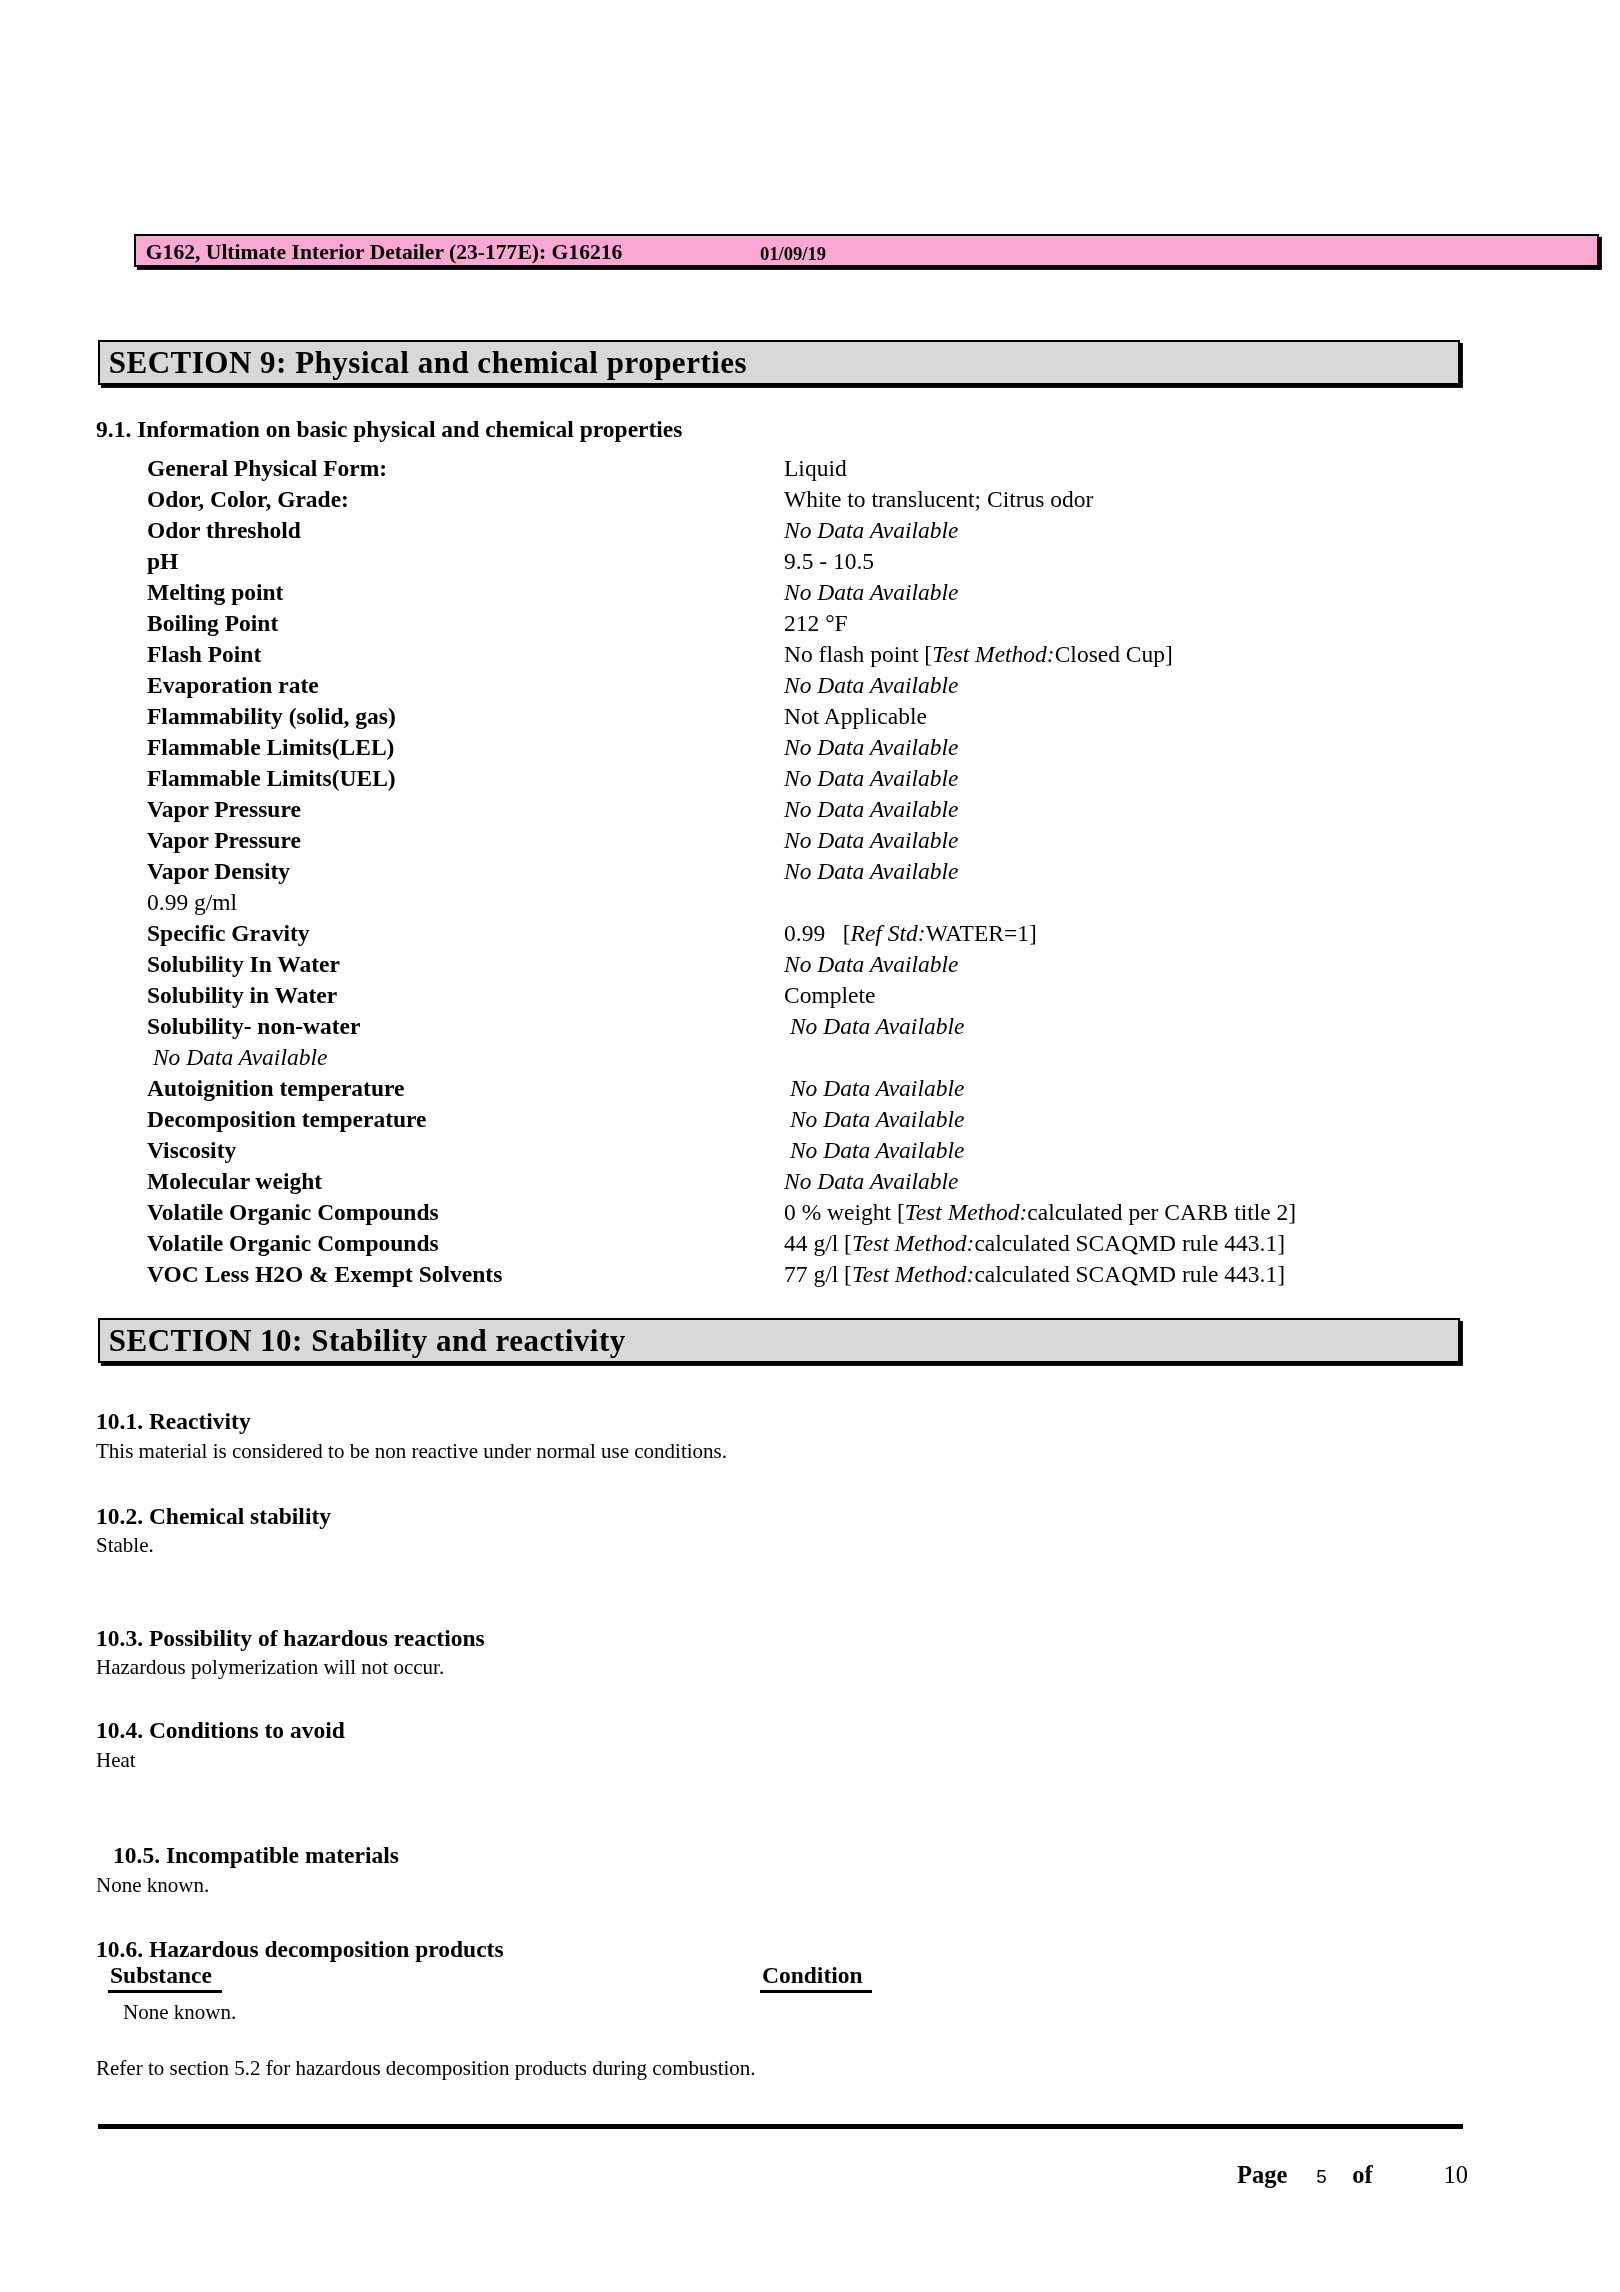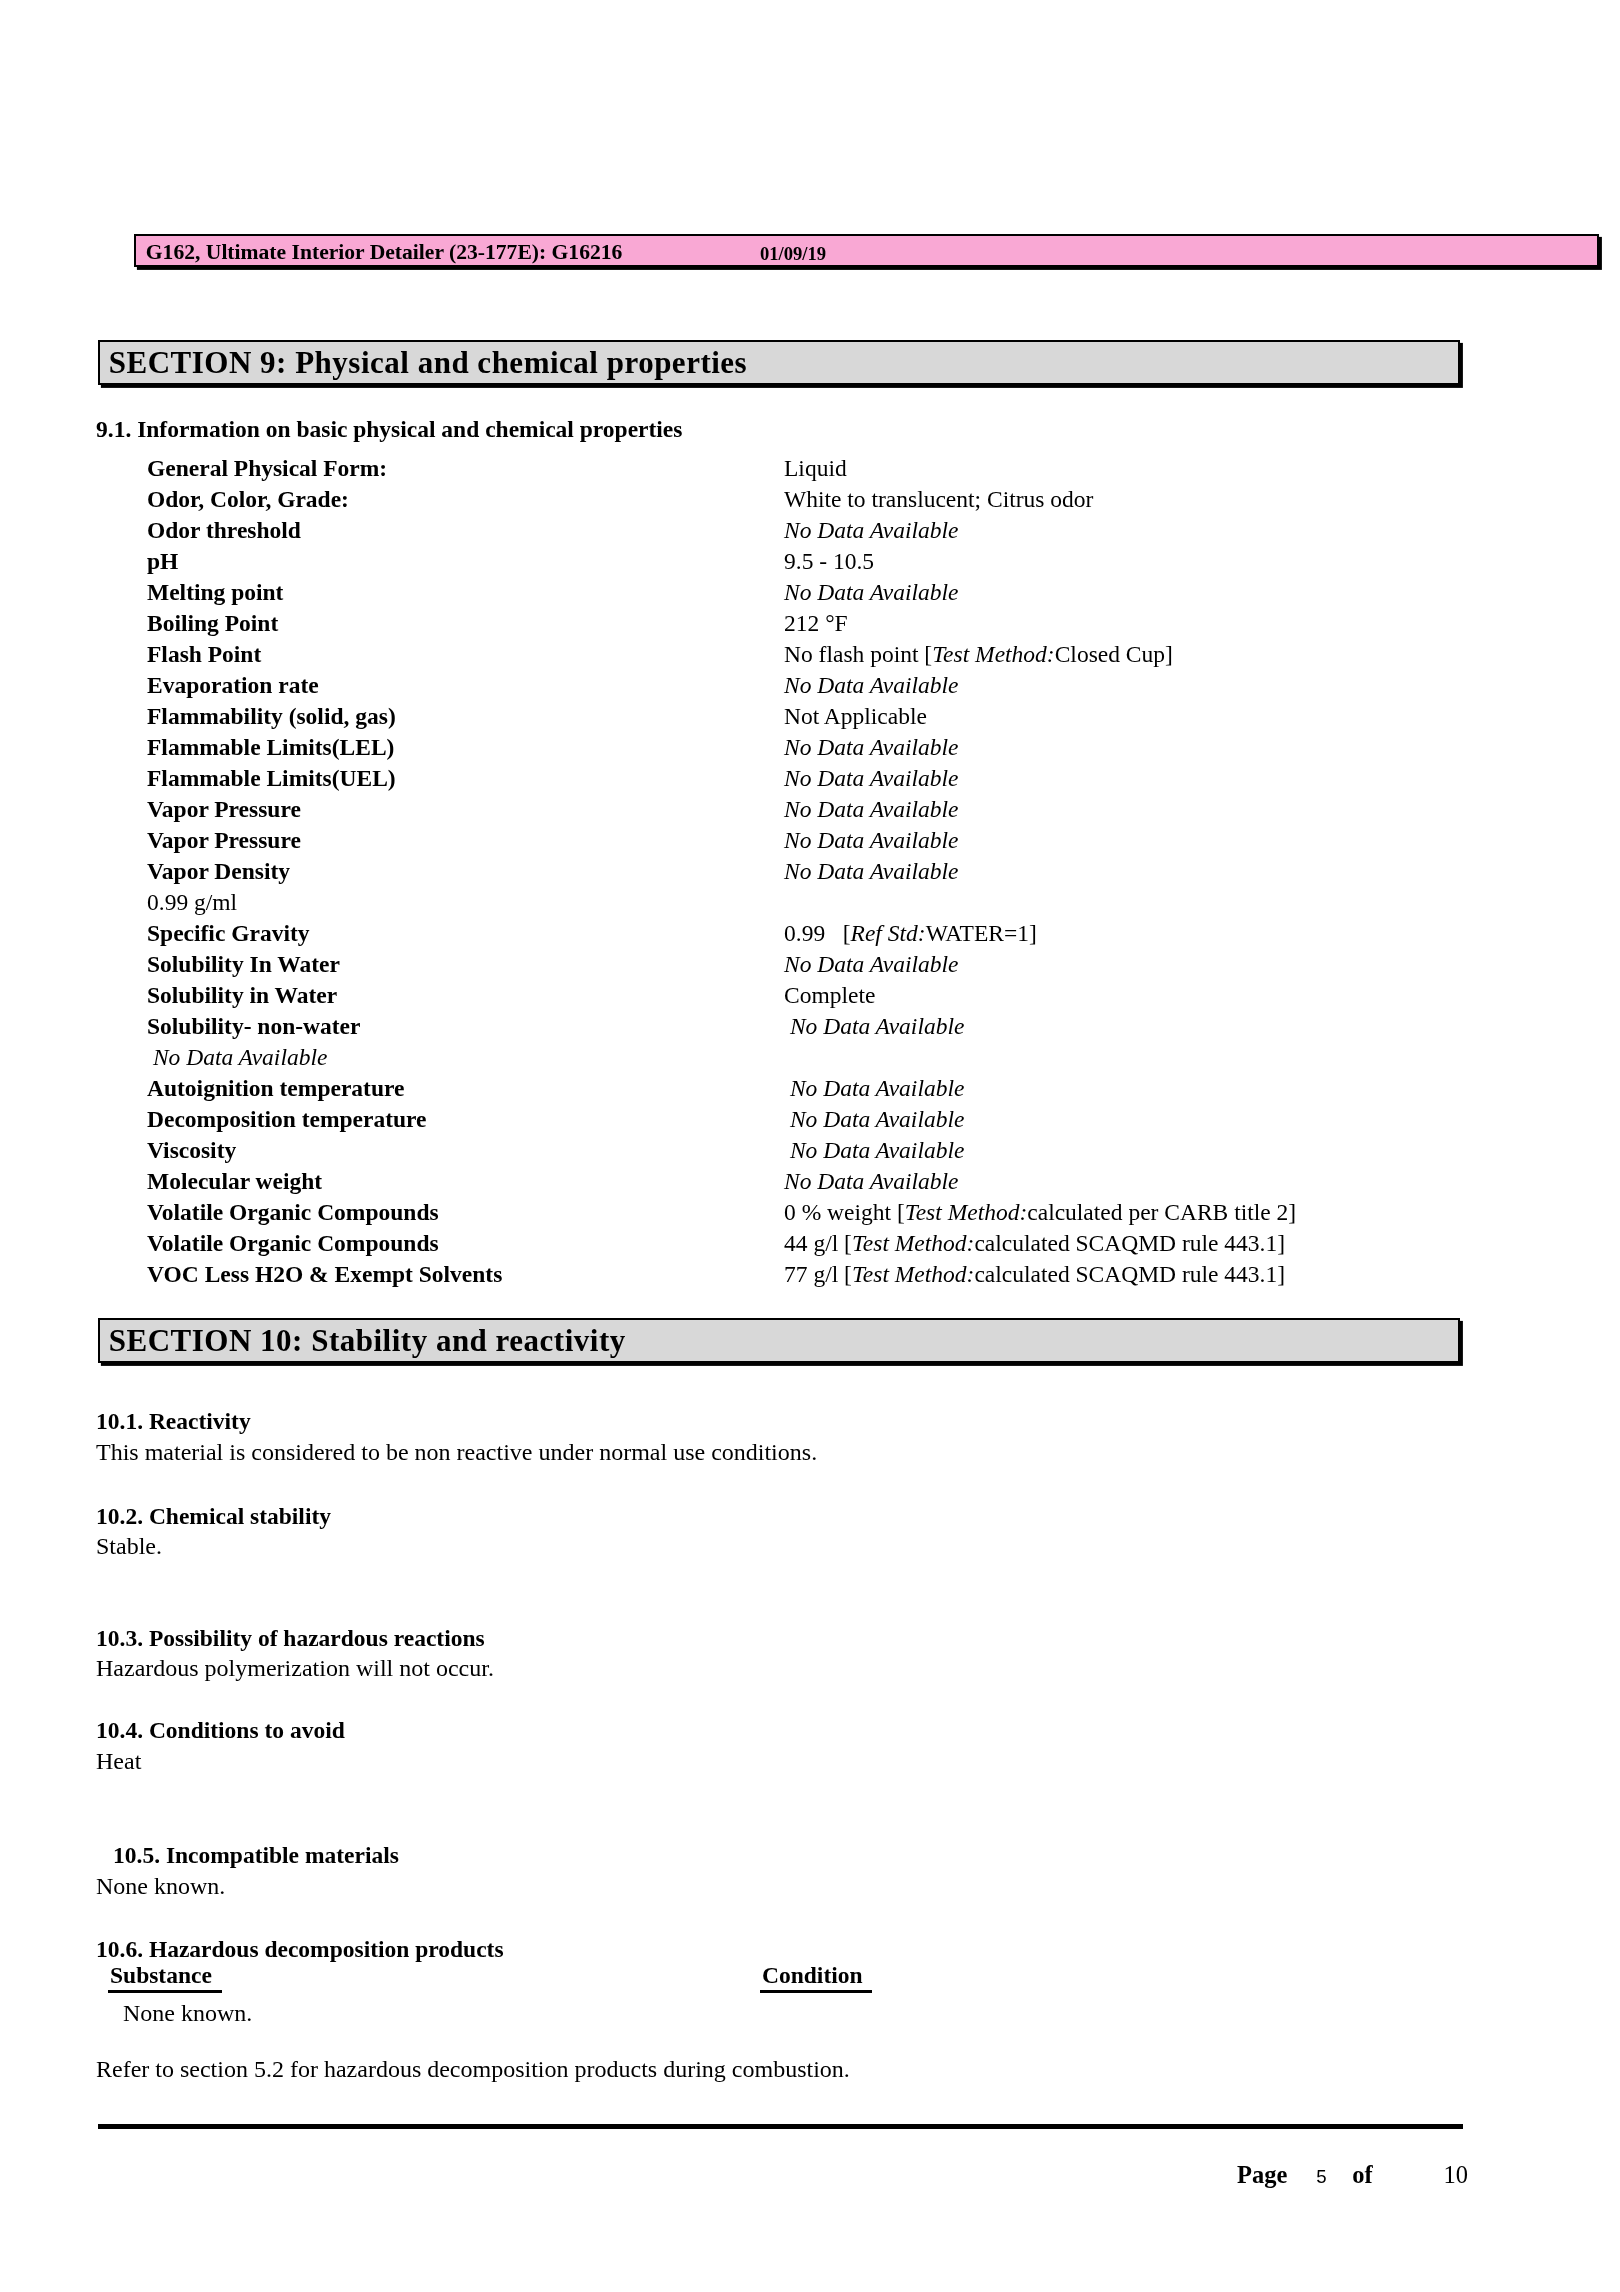--- a/index.html
+++ b/index.html
@@ -26,21 +26,21 @@
 
   .section-bar {
     left:98px; top:0; width:1362px; height:45px;
     background:#d8d8d8; display:flex; align-items:center;
   }
   .section-bar .bar-title { font-weight:bold; font-size:31px; margin-left:8.8px; white-space:nowrap; letter-spacing:0.5px;text-align:center; }
   .bar9  { top:340px; }
   .bar10 { top:1318px; }
 
   .subheading { font-weight:bold; font-size:23.5px; }
-  .body-text  { font-size:24px; }
+  .body-text  { font-size:21px; }
 
   
   .props { left:147px; top:453px; width:1421px; }
   .prow  { display:flex; height:31px; line-height:31px; white-space:nowrap; }
   .plabel { font-weight:bold; font-size:23.5px; width:637px; flex:0 0 637px; }
   .pvalue { font-size:23.5px; }
   .pvalue .it { font-style:italic; }
 
   
   .col-head {

